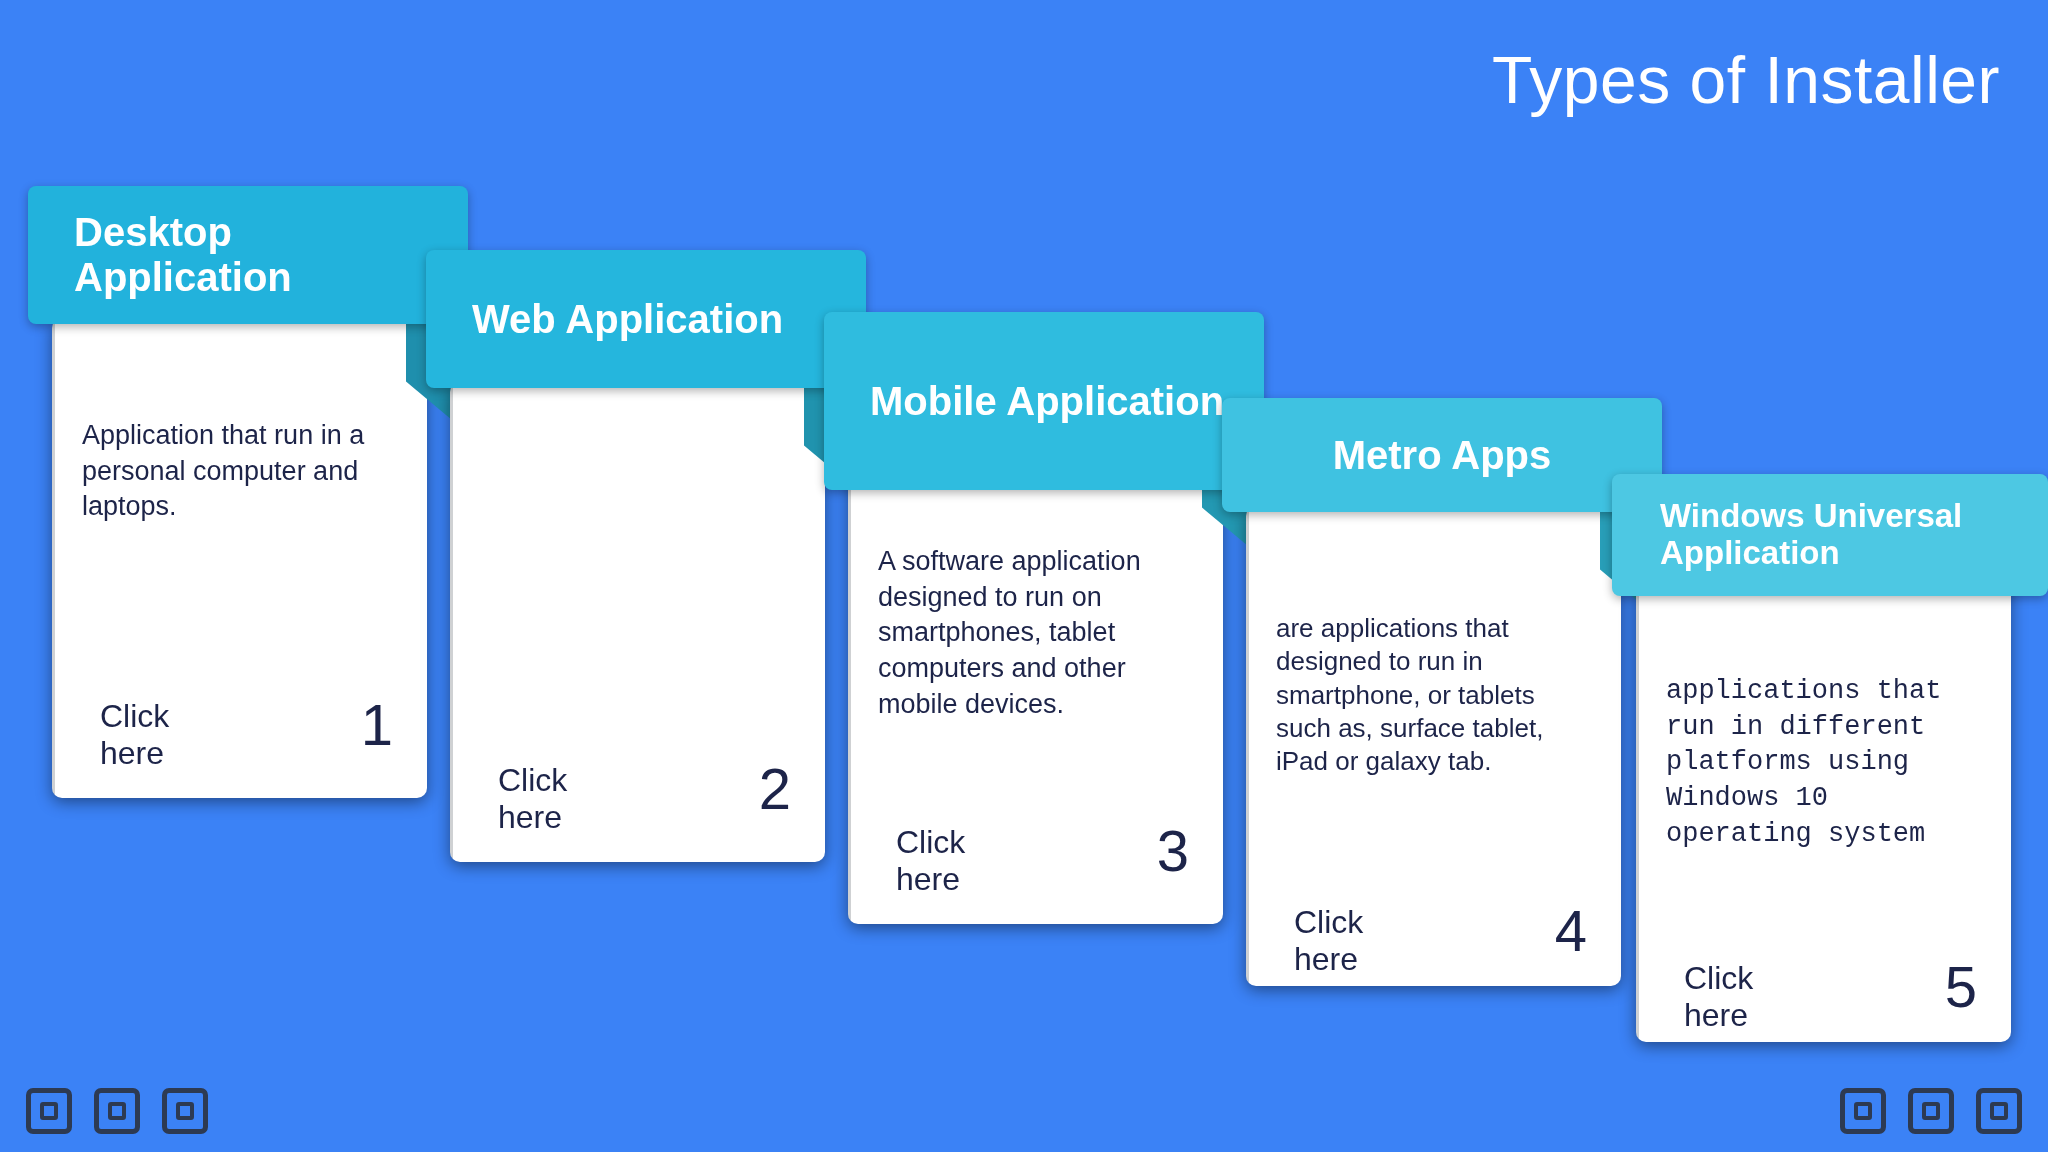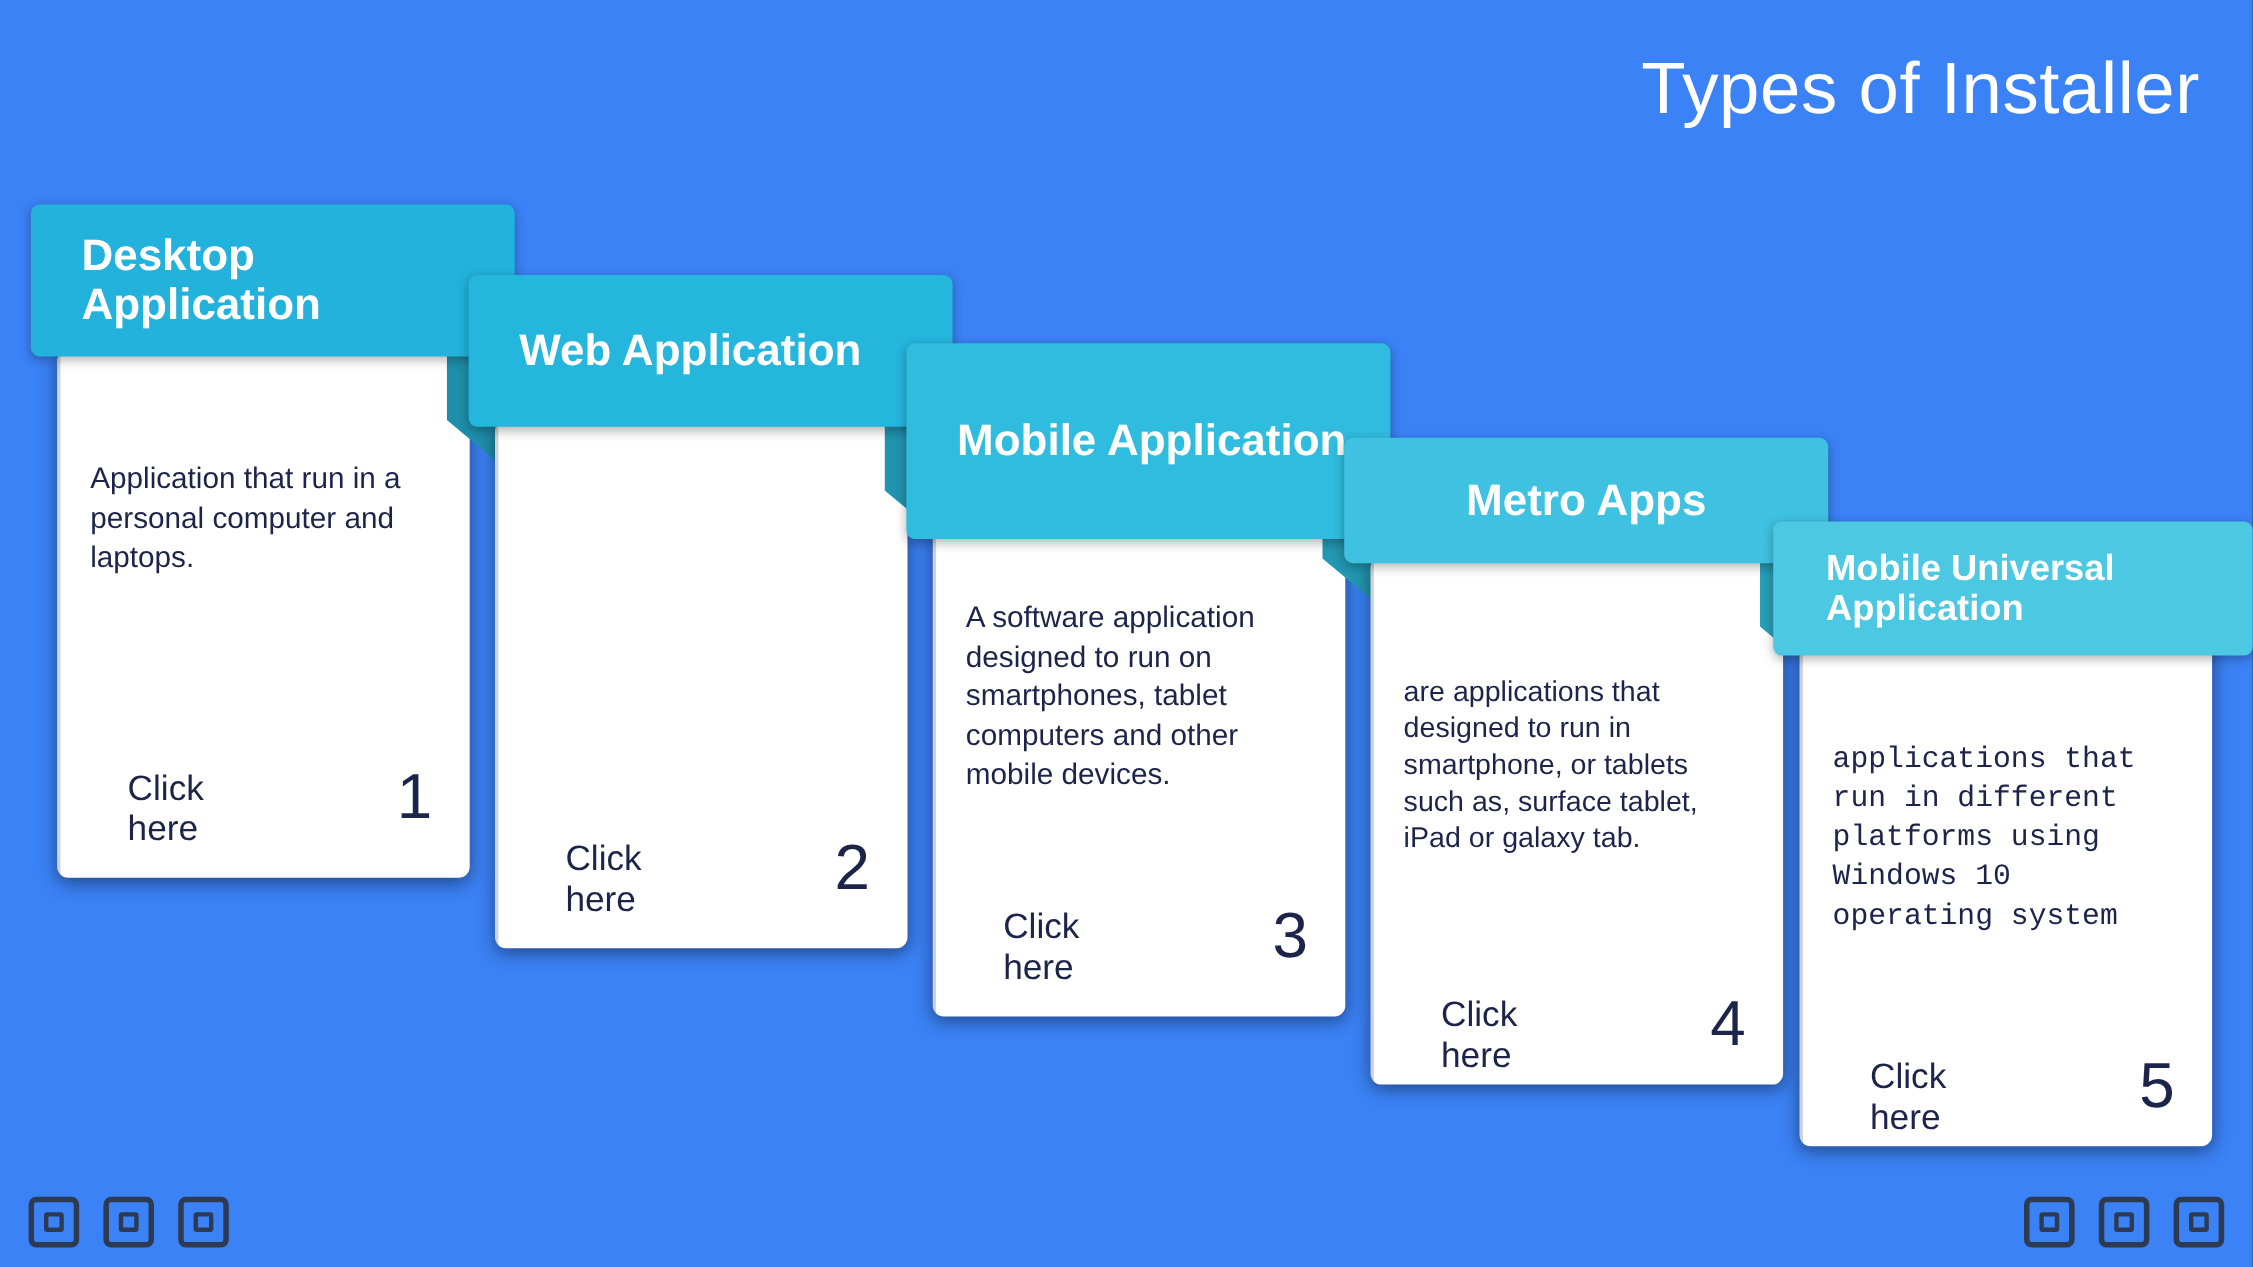--- a/index.html
+++ b/index.html
@@ -62,21 +62,20 @@
     left:48px; right:34px;
     display:flex;
     align-items:flex-start;
     justify-content:space-between;
   }
   .click-here {
     color:#1d2449;
     font-size:32px;
     line-height:1.15;
     width:110px;
-    margin-left:16px;
   }
   .card-num {
     color:#1d2449;
     font-size:58px;
     line-height:0.92;
     font-weight:400;
   }
 
   
   .fold {
@@ -188,21 +187,21 @@
 
   <div class="card-group" style="left:0px; top:0px;">
     <div class="card-body" style="left:1636px; top:562px; width:375px; height:480px;">
       <div class="card-desc" style="top:112px;font-family:Liberation Mono, monospace;">applications that run in different platforms using Windows 10 operating system</div>
       <div class="card-foot" style="top:398px;">
         <span class="click-here">Click here</span>
         <span class="card-num">5</span>
       </div>
     </div>
     <div class="banner" style="left:1612px; top:474px; width:436px; height:122px; background:#4dc8e3;">
-      <div class="banner-text" style="font-size:33px; padding-left:48px;">Mobile Universal Application</div>
+      <div class="banner-text" style="font-size:33px; padding-left:48px;">Windows Universal Application</div>
     </div>
   </div>
 
   <div class="deco-row left">
     <span class="deco-icon"></span>
     <span class="deco-icon"></span>
     <span class="deco-icon"></span>
   </div>
   <div class="deco-row right">
     <span class="deco-icon"></span>

